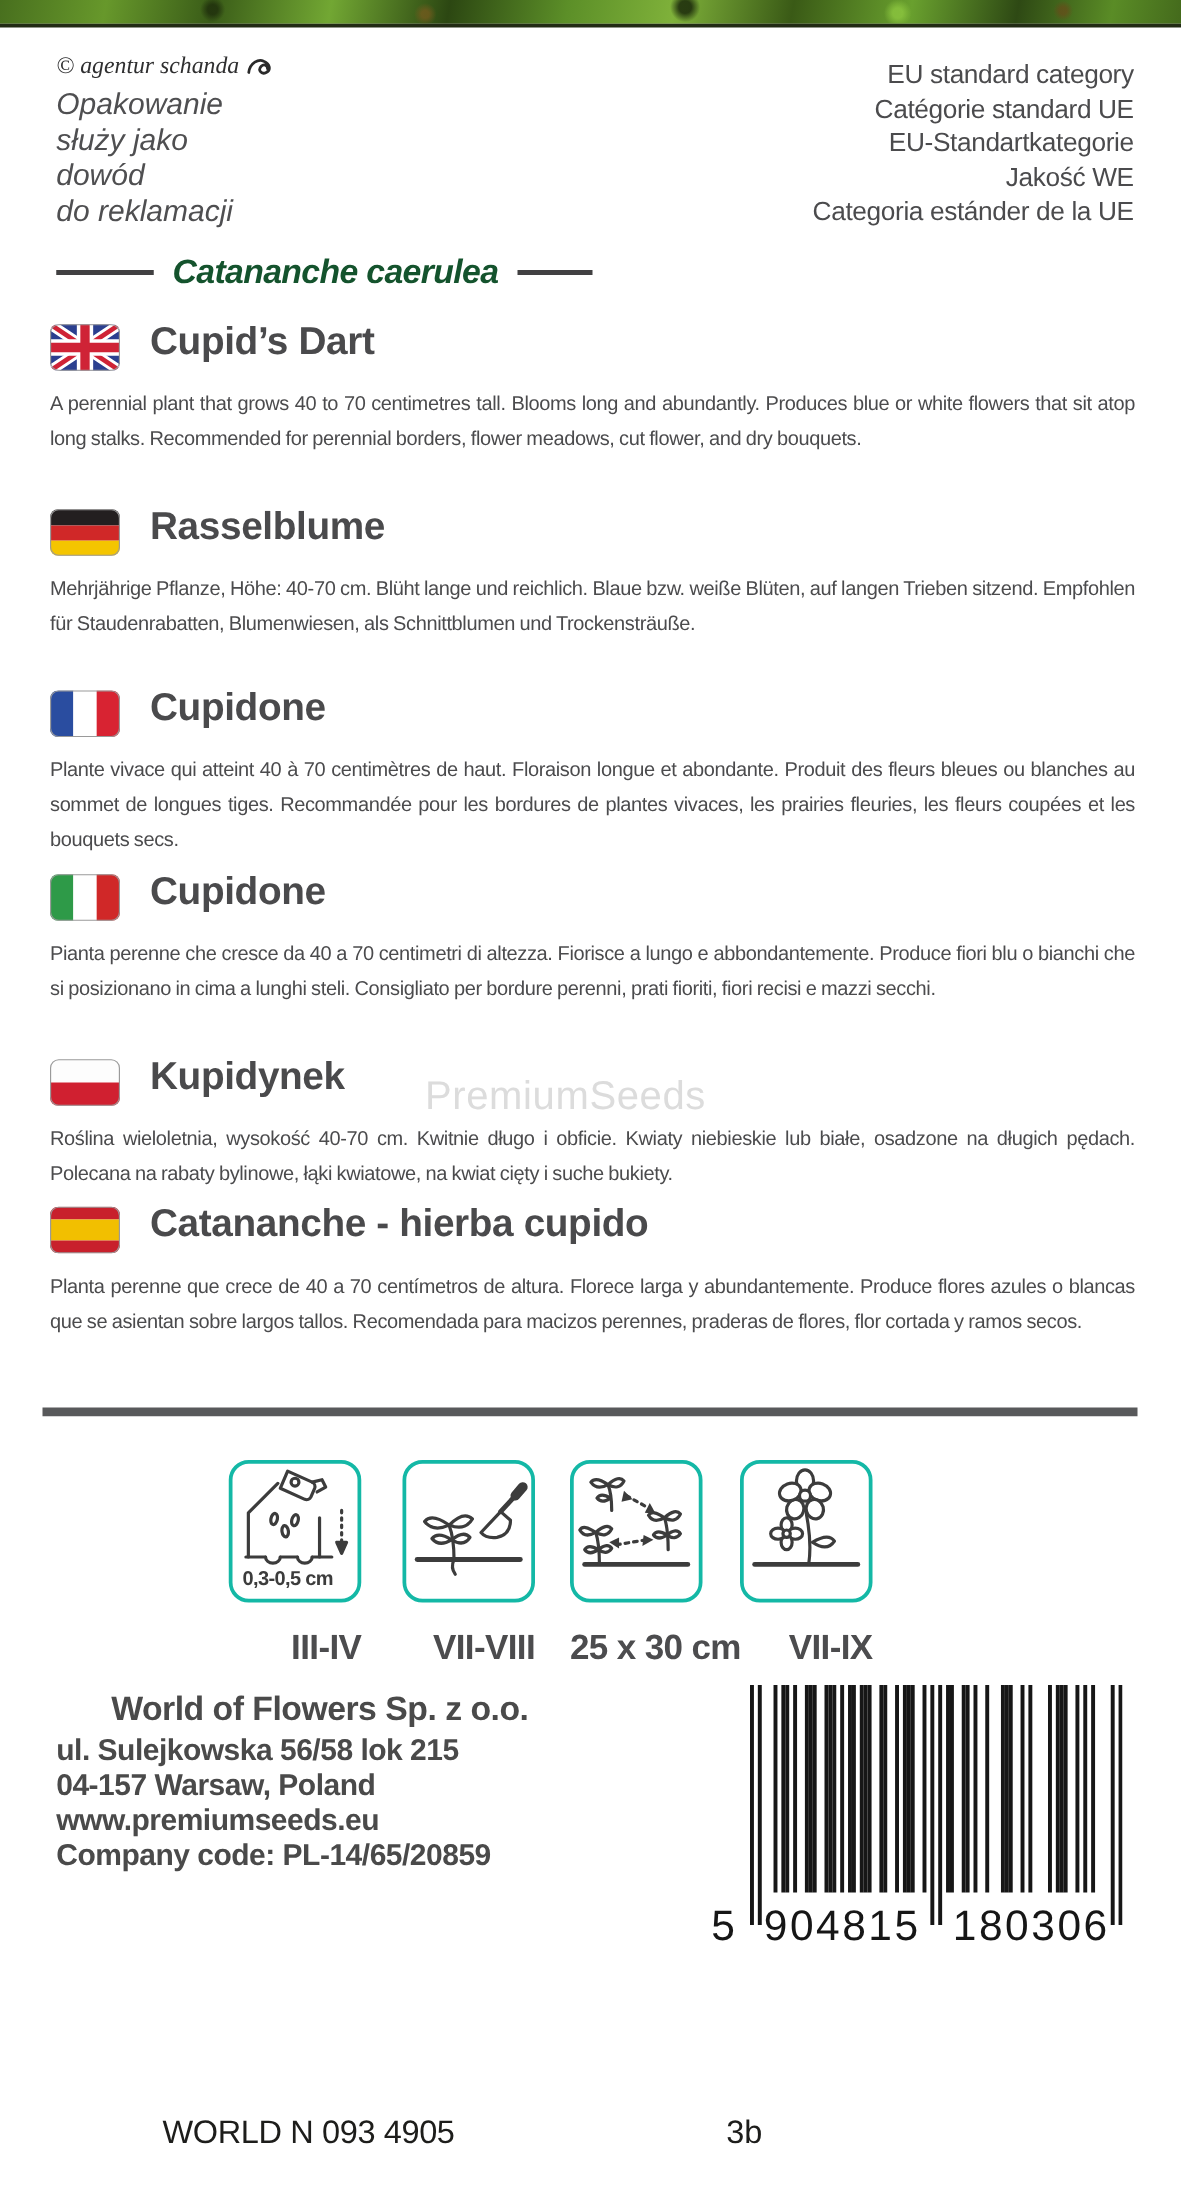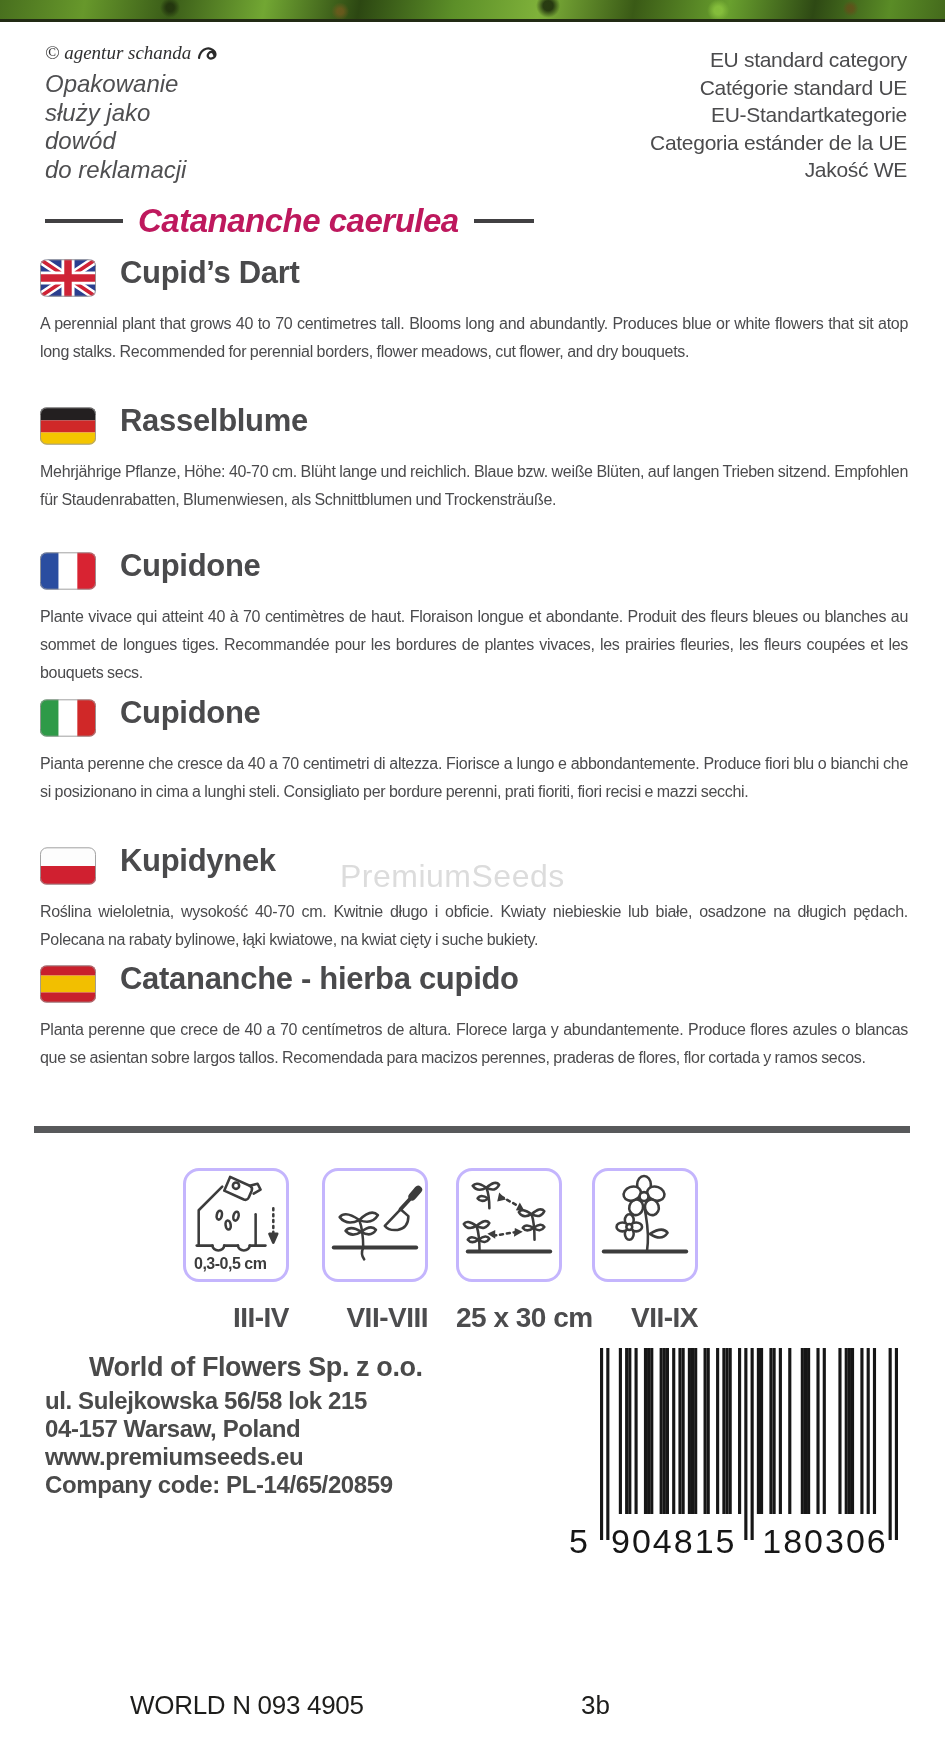--- a/index.html
+++ b/index.html
@@ -37,21 +37,21 @@
     position:absolute;right:38px;top:46px;text-align:right;
     font-size:21px;line-height:27.5px;color:var(--ink);letter-spacing:-.3px;
   }
   .title-row{
     position:absolute;left:45px;top:202px;display:flex;align-items:center;gap:15px;
   }
   .title-rule{height:4px;background:#414042;}
   .title-rule.l{width:78px}
   .title-rule.r{width:60px}
   .title-text{
-    font-style:italic;font-weight:bold;font-size:33px;color:#be185d;letter-spacing:-.5px;
+    font-style:italic;font-weight:bold;font-size:27px;color:#14532d;letter-spacing:-.5px;
   }
   
   .lang{position:absolute;left:40px;width:868px;}
   .lang-head{display:flex;gap:24px;height:41px;}
   .flag{width:56px;height:40px;flex:0 0 56px;}
   .lang-head h2{
     font-size:31px;font-weight:bold;color:var(--heading);
     letter-spacing:-.3px;line-height:.95;
   }
   .body-text{
@@ -59,21 +59,21 @@
     text-align:justify;letter-spacing:-.3px;word-spacing:-.5px;
   }
   .watermark{
     position:absolute;left:340px;top:858px;font-size:32px;color:var(--watermark);
     letter-spacing:.5px;
   }
   .divider{position:absolute;left:34px;top:1126px;width:876px;height:7px;background:var(--divider);}
   
   .picto{position:absolute;top:1168px;width:106px;}
   .picto .box{
-    width:106px;height:114px;border:3px solid #c4b5fd;border-radius:16px;
+    width:106px;height:114px;border:3px solid #14b8a6;border-radius:16px;
     position:relative;background:#fff;
   }
   .picto .box svg{position:absolute;inset:0;width:100%;height:100%;}
   .depth-note{
     position:absolute;left:8px;bottom:6px;font-size:16px;font-weight:bold;color:#3c3c3c;
     letter-spacing:-.5px;
   }
   .picto .cap{
     margin-top:20px;text-align:right;font-size:28px;font-weight:bold;color:#4c4c4e;
     white-space:nowrap;letter-spacing:-.5px;
@@ -115,22 +115,22 @@
     <div>Opakowanie</div>
     <div>służy jako</div>
     <div>dowód</div>
     <div>do reklamacji</div>
   </div>
 
   <div class="eu-cat">
     <div>EU standard category</div>
     <div>Catégorie standard UE</div>
     <div>EU-Standartkategorie</div>
+    <div>Jakość WE</div>
     <div>Categoria estánder de la UE</div>
-    <div>Jakość WE</div>
   </div>
 
   <div class="title-row">
     <div class="title-rule l"></div>
     <div class="title-text">Catananche caerulea</div>
     <div class="title-rule r"></div>
   </div>
 
   <section class="lang" style="top:258px">
     <div class="lang-head">

